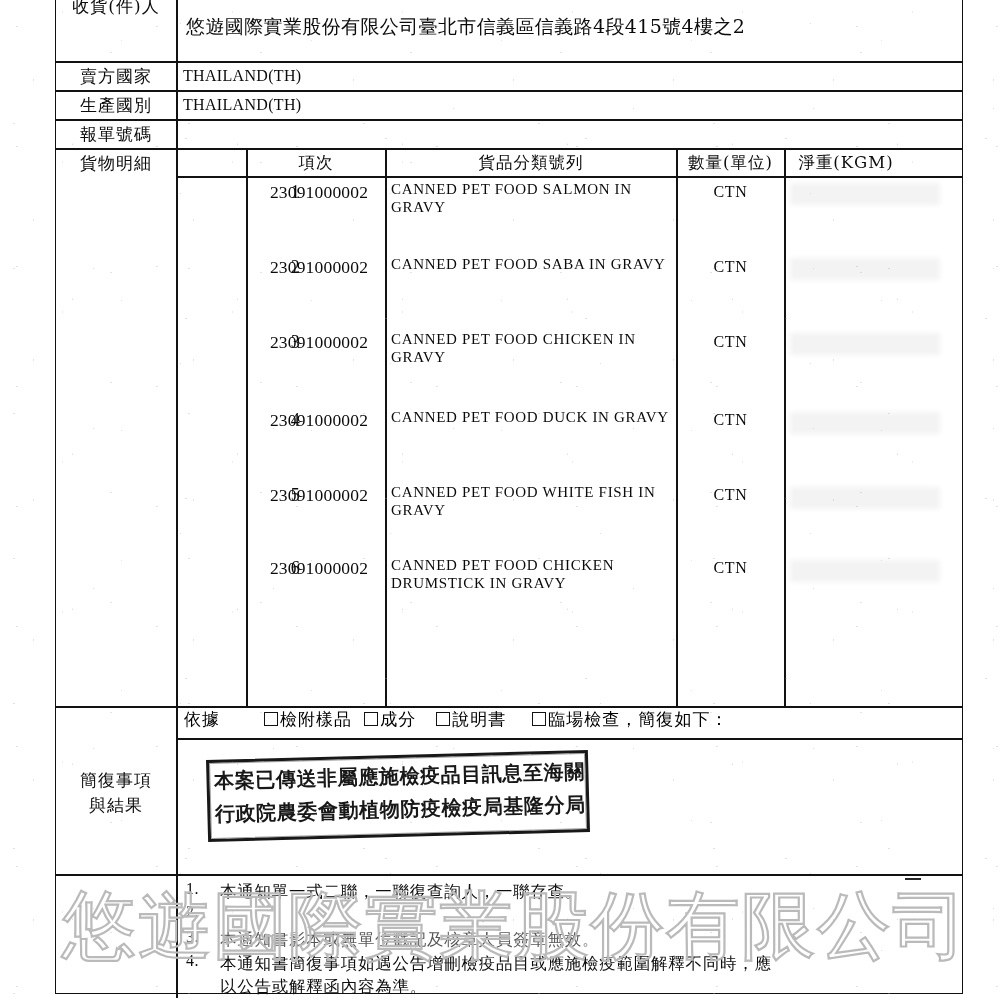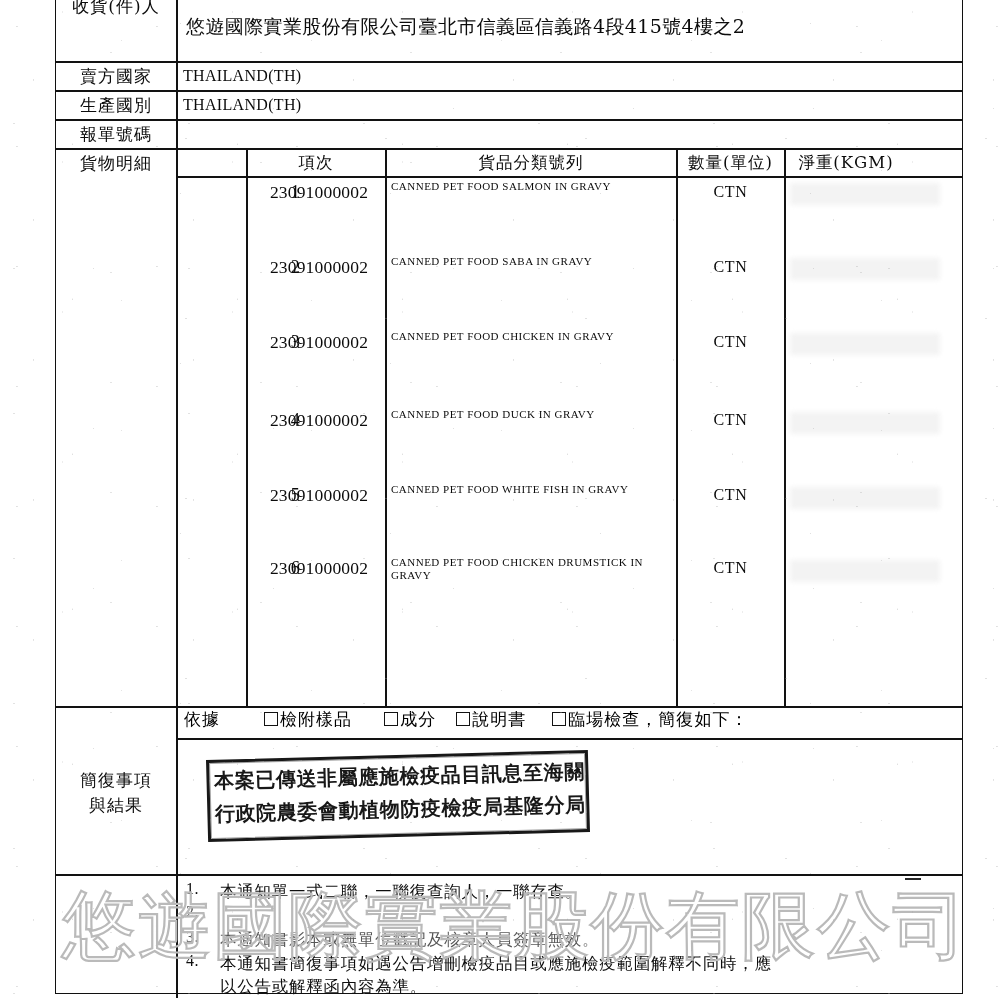--- a/index.html
+++ b/index.html
@@ -62,21 +62,21 @@
   .topl { align-items: flex-start; justify-content: flex-start; }
 
   .cjk { font-family: "DejaVu Serif", "Liberation Serif", serif; letter-spacing: .06em; }
   .lat { font-family: "Liberation Serif", "DejaVu Serif", serif; letter-spacing: .035em; }
 
   .lbl      { font-size: 17px; }
   .val-lat  { font-size: 16px; letter-spacing: .02em; }
   .hdr      { font-size: 16.5px; }
   .itemno   { font-size: 18px; }
   .hscode   { font-size: 17.5px; letter-spacing: .01em; }
-  .goods    { font-size: 11px; letter-spacing: .045em; line-height: 1.22; }
+  .goods    { font-size: 15px; letter-spacing: .045em; line-height: 1.22; }
   .qty      { font-size: 16px; letter-spacing: .04em; }
   .addr     { font-size: 19px; letter-spacing: .02em; }
 
   
   .wash {
     position: absolute;
     background: #f1f1f1;
     z-index: 2;
     border-radius: 3px;
     filter: blur(2px);
@@ -238,21 +238,21 @@
   <div class="cell lat qty ctr" style="left:786px;top:554px;width:120px;height:28px;"></div>
 
   <div class="chk-row" style="left:184px;top:709px;height:20px;text-align:right;">
     <span class="cjk lbl" style="margin-right:44px;">依據</span>
 
     <span class="chk-item">
       <span class="chkbox"></span>
       <span class="cjk lbl">檢附樣品</span>
     </span>
 
-    <span class="chk-item" style="margin-left:32px;">
+    <span class="chk-item" style="margin-left:12px;">
       <span class="chkbox"></span>
       <span class="cjk lbl">成分</span>
     </span>
 
     <span class="chk-item" style="margin-left:20px;">
       <span class="chkbox"></span>
       <span class="cjk lbl">說明書</span>
     </span>
 
     <span class="chk-item" style="margin-left:26px;">

